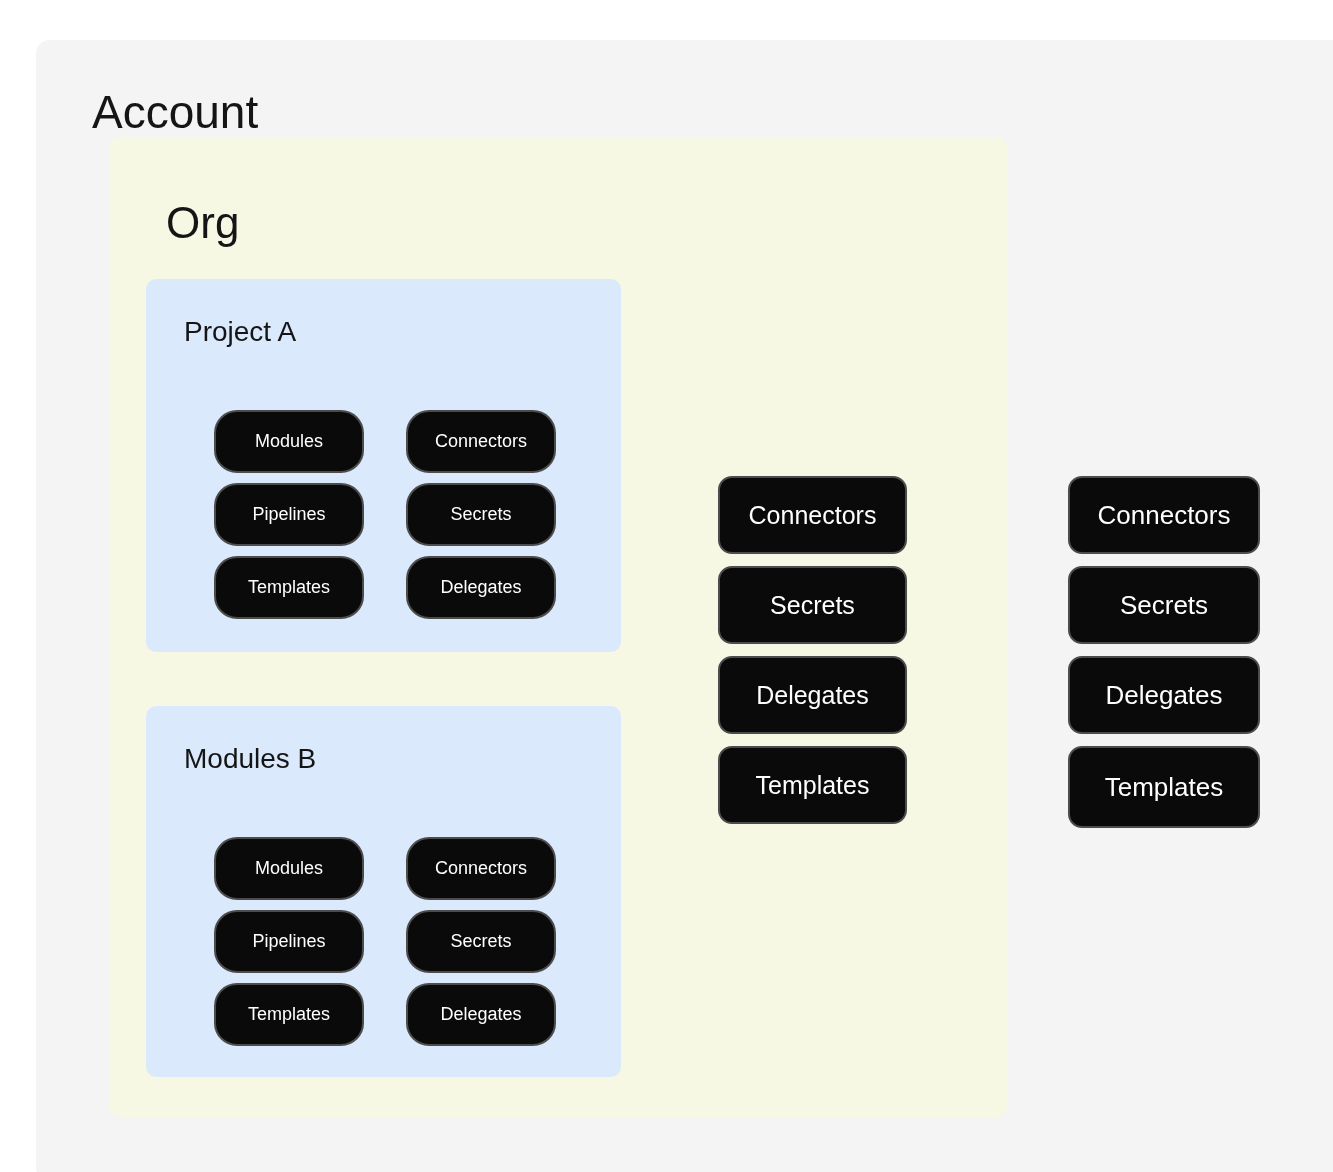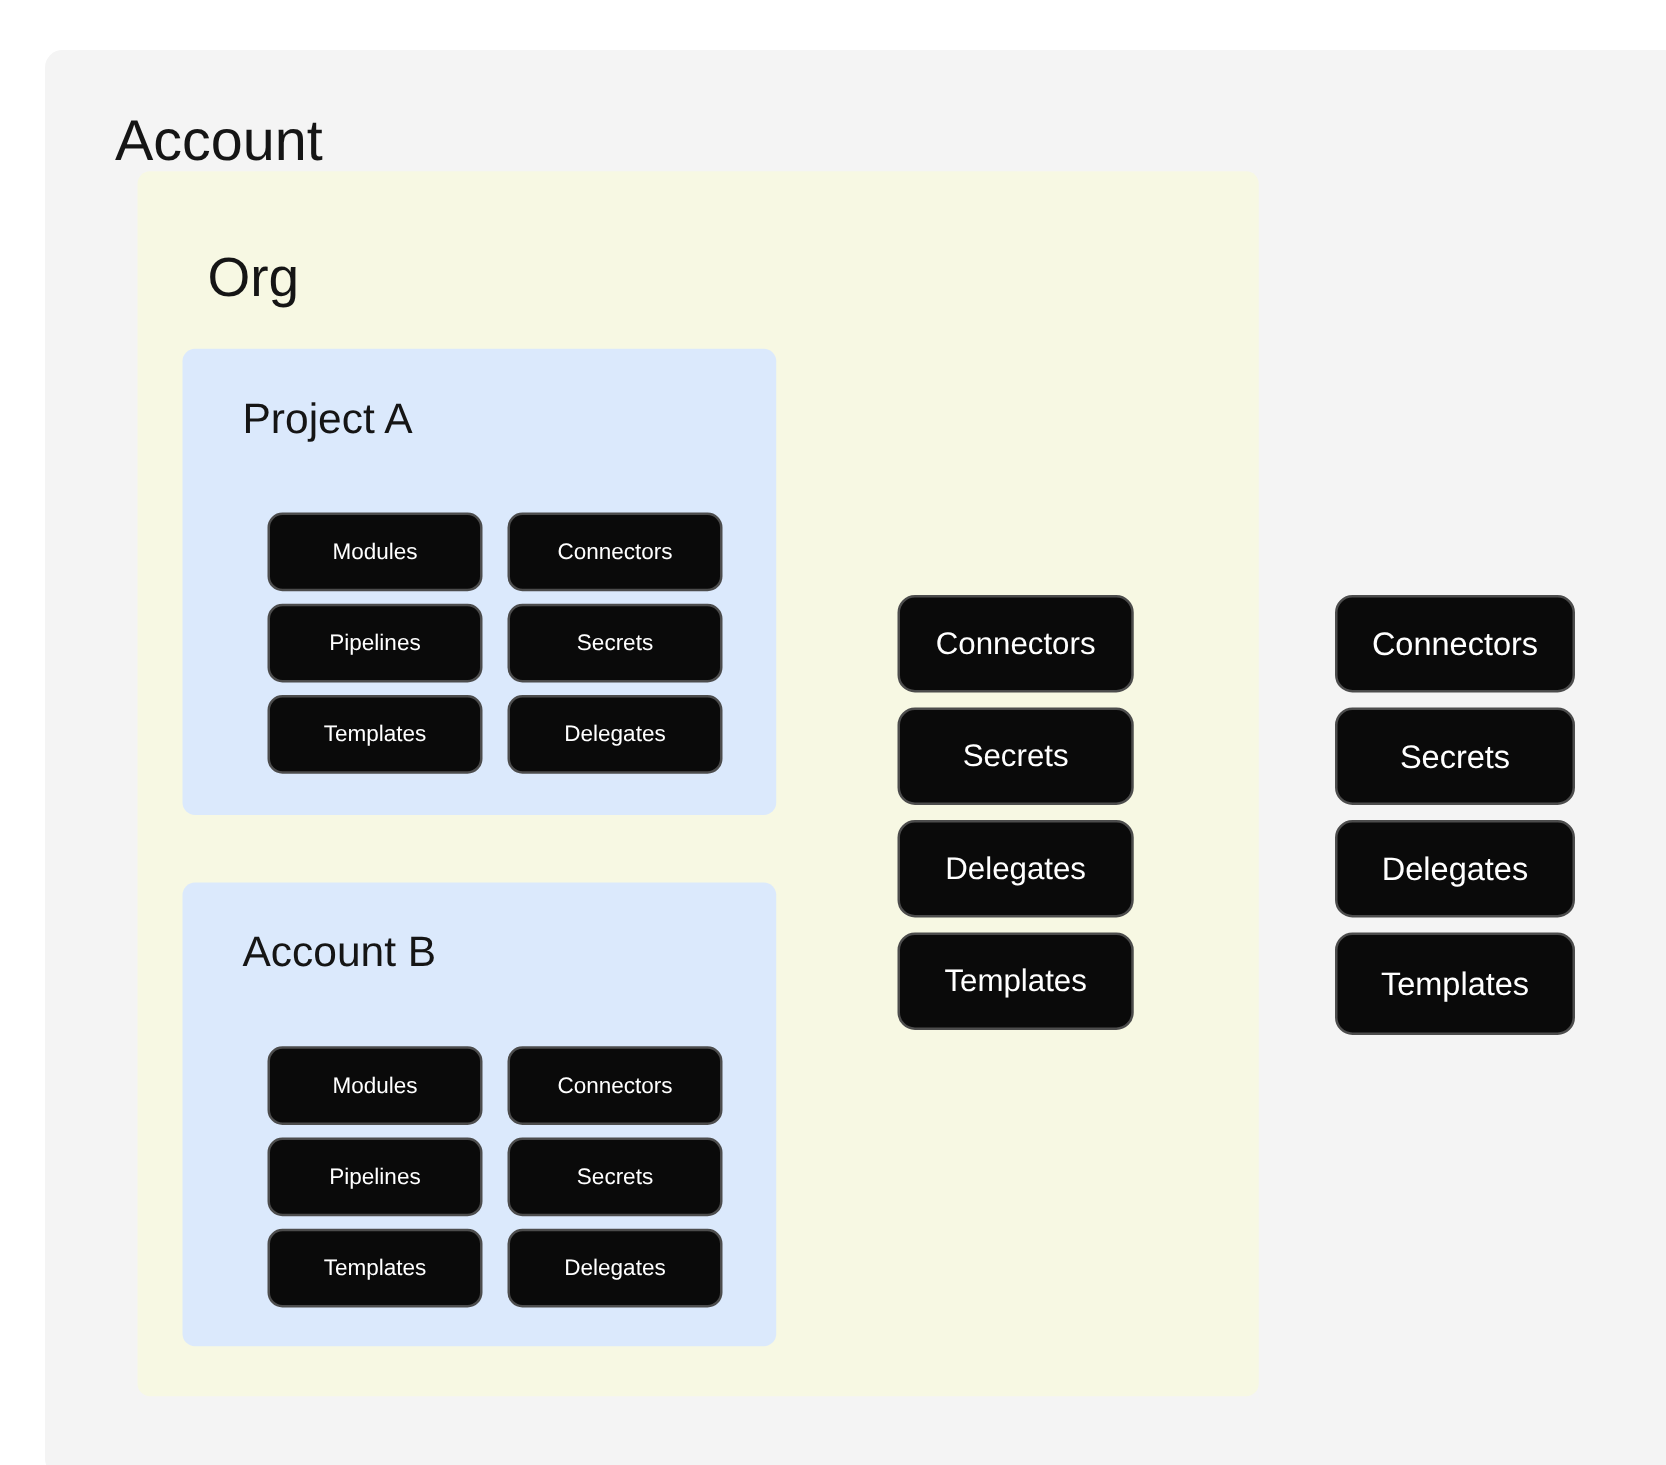--- a/index.html
+++ b/index.html
@@ -48,44 +48,44 @@
   
   .project {
     position: absolute; left: 36px;
     width: 475px; height: 373px;
     background: var(--project-bg);
     border-radius: 10px;
   }
   .project-a { top: 142px; }
   .project-b { top: 569px; height: 371px; }
   .project-label {
-    position: absolute; left: 36px; top: 24px;
-    font-size: 34px; line-height: 1.2; text-align: right;
+    position: absolute; left: 26px; top: 24px;
+    font-size: 28px; line-height: 1.2; text-align: right;
   }
 
   
   .chip {
     background: var(--chip-bg);
     border: 2px solid var(--chip-border);
     color: var(--chip-text);
     display: flex; align-items: center; justify-content: center;
     text-align: center;
     border-radius: 14px;
     cursor: default;
   }
 
   .project-grid {
     position: absolute; left: 56px; top: 119px;
     display: grid;
     grid-template-columns: 172px 172px;
     column-gap: 20px; row-gap: 10px;
   }
   .project-grid .chip {
-    width: 172px; height: 63px;
-    font-size: 18px; border-radius: 12px;
+    width: 150px; height: 63px;
+    font-size: 18px; border-radius: 23px;
   }
 
   .org-chips {
     position: absolute; left: 596px; top: 327px;
     display: flex; flex-direction: column; gap: 12px;
     width: 213px;
   }
   .org-chips .chip { height: 78px; font-size: 25px; }
 
   .account-chips {
@@ -113,21 +113,21 @@
           <div class="chip">Modules</div>
           <div class="chip">Connectors</div>
           <div class="chip">Pipelines</div>
           <div class="chip">Secrets</div>
           <div class="chip">Templates</div>
           <div class="chip">Delegates</div>
         </div>
       </section>
 
       <section class="project project-b">
-        <div class="project-label">Account B</div>
+        <div class="project-label">Modules B</div>
         <div class="project-grid">
           <div class="chip">Modules</div>
           <div class="chip">Connectors</div>
           <div class="chip">Pipelines</div>
           <div class="chip">Secrets</div>
           <div class="chip">Templates</div>
           <div class="chip">Delegates</div>
         </div>
       </section>
 

